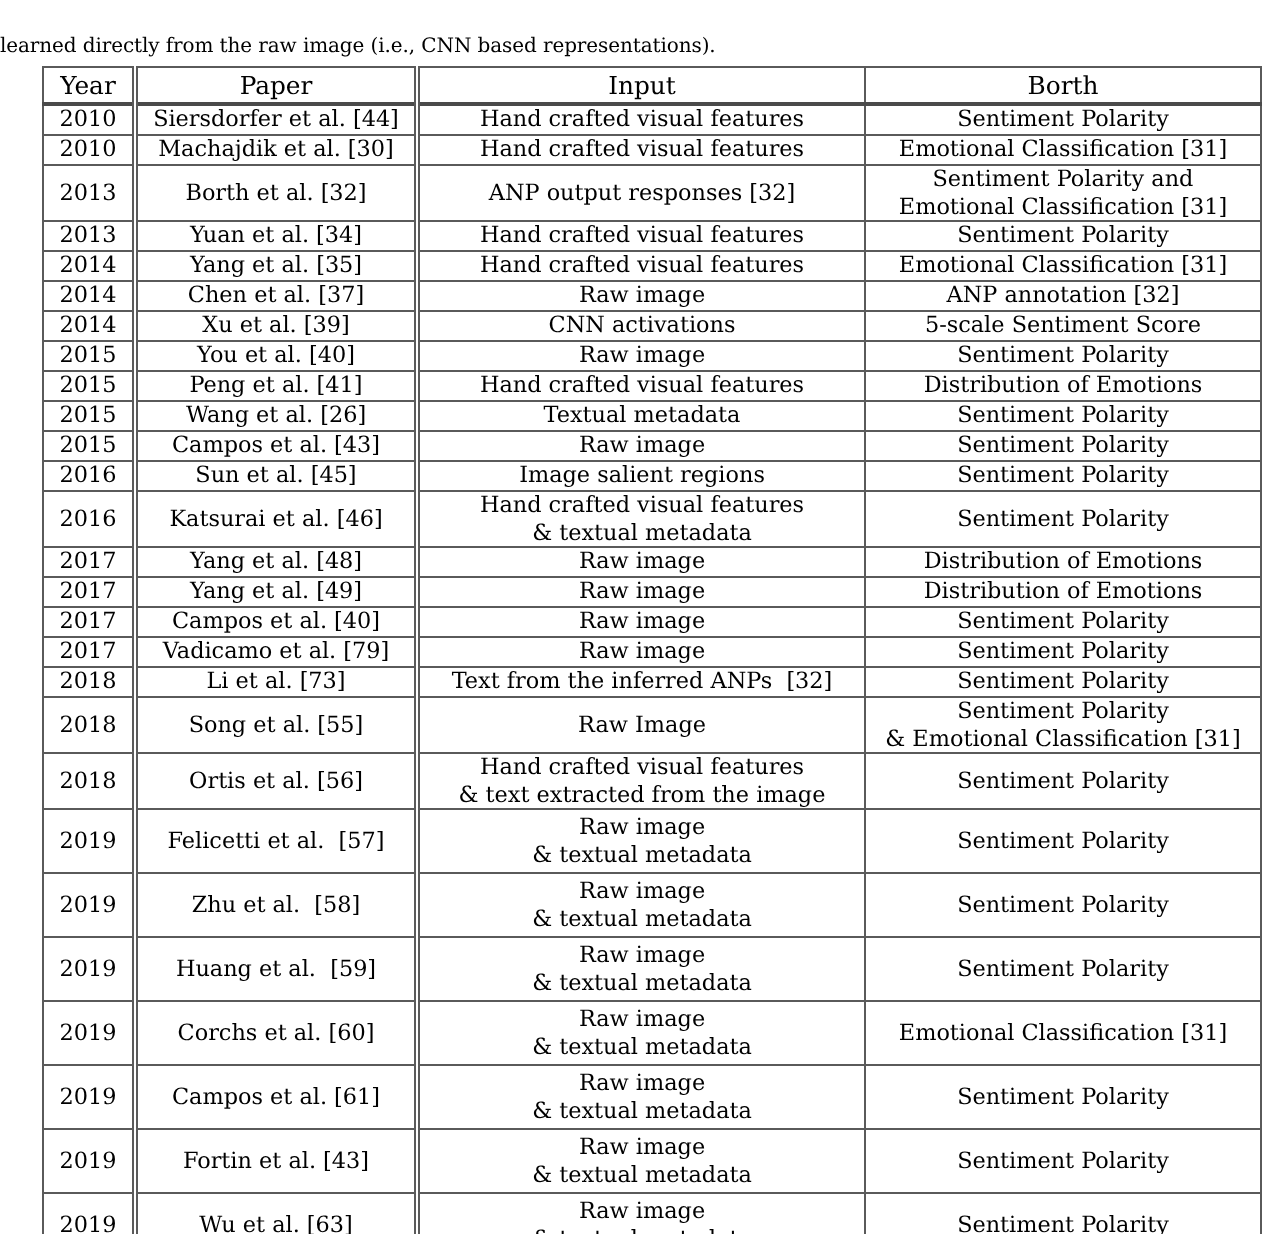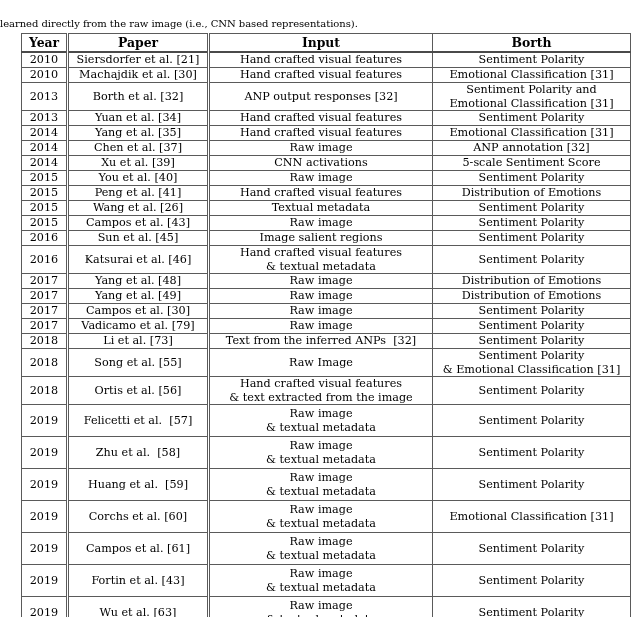--- a/index.html
+++ b/index.html
@@ -46,21 +46,21 @@
   table.lit-table td {
     border: 1px solid #5a5a5a;
     text-align: center;
     vertical-align: middle;
     padding: 0 2px;
     white-space: pre;
     line-height: 13.2px;
   }
 
   table.lit-table thead th {
-    font-weight: bold;
+    font-weight: normal;
     font-size: 12.4px;
     height: 17px;
     border-bottom-width: 2px;
     border-bottom-color: #4a4a4a;
     text-align: center;
   }
   table.lit-table thead th.first-col { border-left-width: 1px; }
 
   
   table.lit-table th.c-year-cell,
@@ -95,21 +95,21 @@
       <tr>
         <th class="first-col c-year-cell">Year</th>
         <th class="c-paper-cell">Paper</th>
         <th>Input</th>
         <th>Borth</th>
       </tr>
     </thead>
     <tbody id="tbody">
         <tr class="r1">
           <td class="c-year-cell"><span class="ln">2010</span></td>
-          <td class="c-paper-cell"><span class="ln">Siersdorfer et al. [21]</span></td>
+          <td class="c-paper-cell"><span class="ln">Siersdorfer et al. [44]</span></td>
           <td><span class="ln">Hand crafted visual features</span></td>
           <td><span class="ln">Sentiment Polarity</span></td>
         </tr>
         <tr class="r1">
           <td class="c-year-cell"><span class="ln">2010</span></td>
           <td class="c-paper-cell"><span class="ln">Machajdik et al. [30]</span></td>
           <td><span class="ln">Hand crafted visual features</span></td>
           <td><span class="ln">Emotional Classification [31]</span></td>
         </tr>
         <tr class="r2">
@@ -185,21 +185,21 @@
           <td><span class="ln">Distribution of Emotions</span></td>
         </tr>
         <tr class="r1">
           <td class="c-year-cell"><span class="ln">2017</span></td>
           <td class="c-paper-cell"><span class="ln">Yang et al. [49]</span></td>
           <td><span class="ln">Raw image</span></td>
           <td><span class="ln">Distribution of Emotions</span></td>
         </tr>
         <tr class="r1">
           <td class="c-year-cell"><span class="ln">2017</span></td>
-          <td class="c-paper-cell"><span class="ln">Campos et al. [30]</span></td>
+          <td class="c-paper-cell"><span class="ln">Campos et al. [40]</span></td>
           <td><span class="ln">Raw image</span></td>
           <td><span class="ln">Sentiment Polarity</span></td>
         </tr>
         <tr class="r1">
           <td class="c-year-cell"><span class="ln">2017</span></td>
           <td class="c-paper-cell"><span class="ln">Vadicamo et al. [79]</span></td>
           <td><span class="ln">Raw image</span></td>
           <td><span class="ln">Sentiment Polarity</span></td>
         </tr>
         <tr class="r1">

